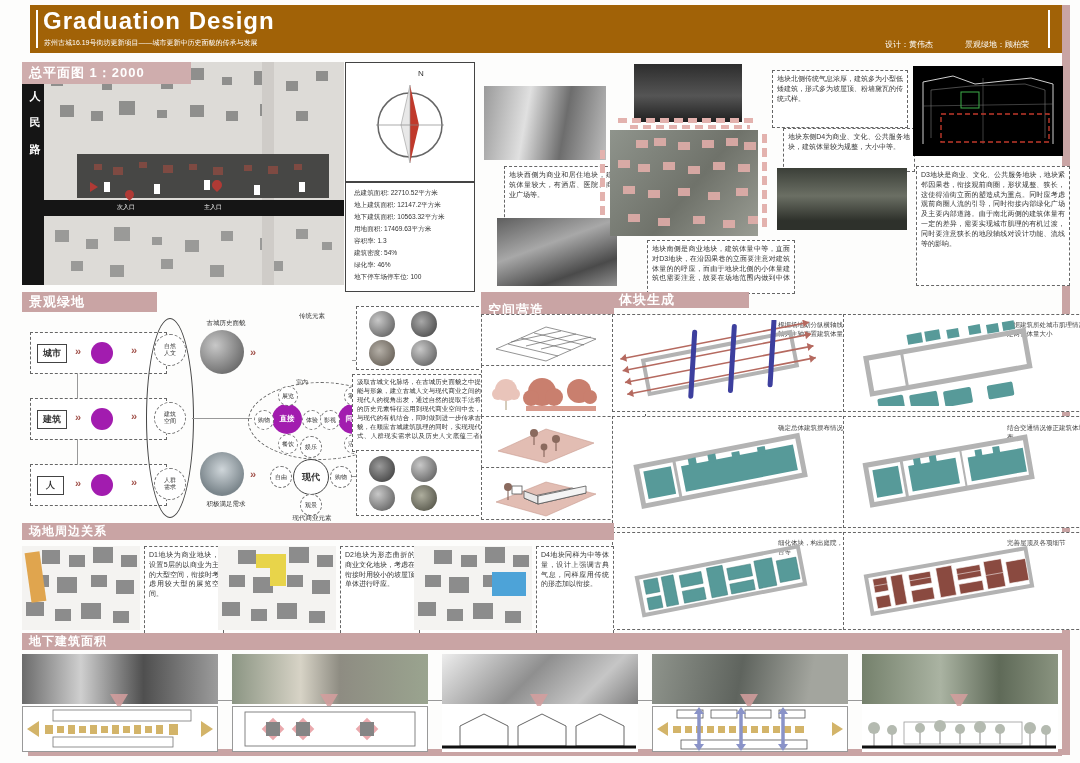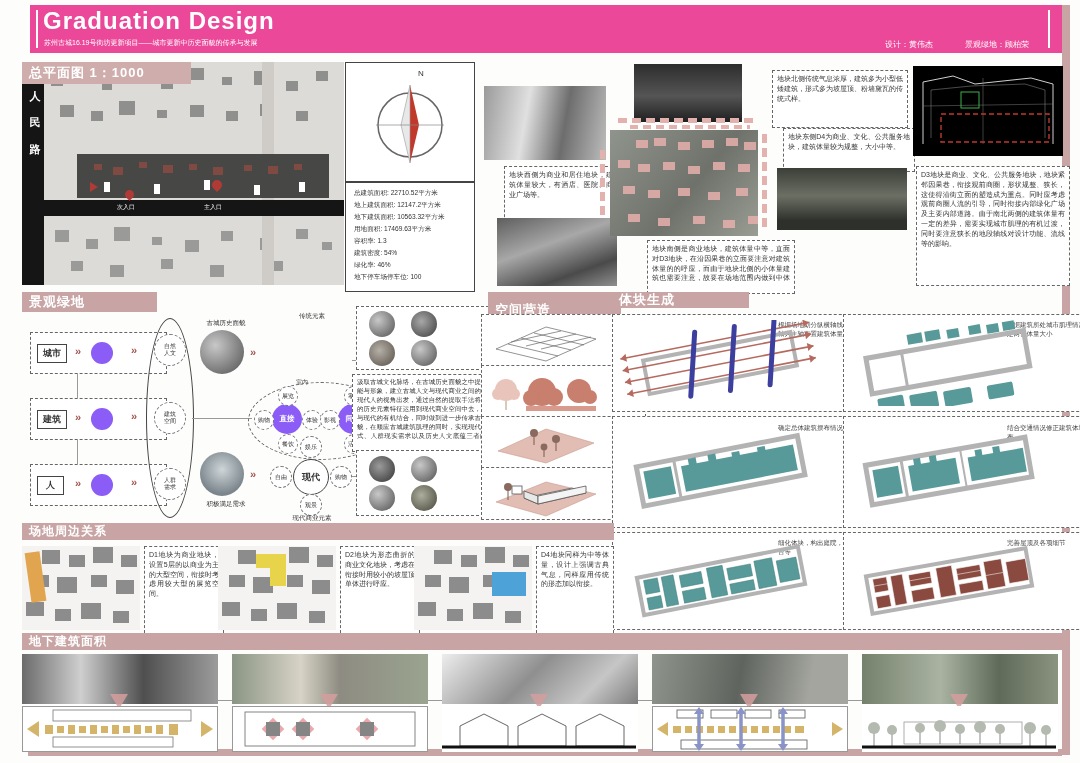--- a/index.html
+++ b/index.html
@@ -9,40 +9,40 @@
   .bar{background:#c9a4a4;color:#fff;font-weight:bold;display:flex;align-items:center;padding-left:7px;font-size:13px;letter-spacing:1px;}
   .dashedbox{border:1px dashed #666;background:#fff;padding-left:39px;}
   .note{font-size:7px;line-height:1.4;color:#333;padding:3px 4px;text-align:justify;}
   .cap{font-size:6.5px;line-height:1.45;color:#444;}
   .solidbox{border:1px solid #444;background:#fff;}
   .circle{border-radius:50%;}
   .sat{position:absolute;width:20px;height:20px;border:1px dashed #777;border-radius:50%;background:#fff;
        display:flex;align-items:center;justify-content:center;font-size:6px;color:#333;}
   .sat2{width:18px;height:18px;font-size:6px;}
   .cw{position:absolute;display:flex;align-items:center;justify-content:center;}
-  .redc{background:#8b5cf6;}
+  .redc{background:#a21caf;}
   .chev{color:#a3554e;font-weight:bold;font-size:11px;}
   .line{position:absolute;background:#999;}
   .phc{border-radius:50%;background:radial-gradient(circle at 35% 35%,#c8c8c8,#6e6e6e 75%);}
   .stamp{position:absolute;width:10px;height:8px;background:transparent;}
   .funnel{position:absolute;width:0;height:0;border:9px solid transparent;border-top:15px solid rgba(213,158,158,.85);}
   .hist-panel{position:absolute;width:196px;height:98px;background:#fff;}
   .hist-photo{position:absolute;left:0;top:0;width:196px;height:50px;}
   .hist-diag{position:absolute;left:0;top:52px;width:194px;height:44px;border:1px solid #999;background:#fff;}
   .thumb{position:absolute;width:118px;height:84px;background:#f4f3f1;overflow:hidden;}
 </style>
 </head>
 <body>
 
 <div id="board">
 
   <div class="abs" style="left:1062px;top:5px;width:8px;height:750px;background:#c9a4a4;"></div>
   <div class="abs" style="left:28px;top:749px;width:1034px;height:7px;background:#c9a4a4;"></div>
 
-  <div class="abs" style="left:30px;top:5px;width:1032px;height:48px;background:#ec4899;">
+  <div class="abs" style="left:30px;top:5px;width:1032px;height:48px;background:#a16207;">
     <div class="abs" style="left:6px;top:5px;width:2px;height:38px;background:#fff;"></div>
     <div class="abs" style="left:13px;top:2px;font-size:24px;color:#fff;font-weight:bold;letter-spacing:1px;">Graduation Design</div>
     <div class="abs" style="left:14px;top:33px;font-size:7px;color:#fff;">苏州古城16.19号街坊更新项目——城市更新中历史面貌的传承与发展</div>
     <div class="abs" style="left:855px;top:34px;font-size:8px;color:#fff;">设计：黄伟杰</div>
     <div class="abs" style="left:935px;top:34px;font-size:8px;color:#fff;">景观绿地：顾柏荣</div>
     <div class="abs" style="left:1018px;top:5px;width:2px;height:38px;background:#fff;"></div>
   </div>
 
   <div class="abs" style="left:22px;top:62px;width:322px;height:223px;background:#dddbd7;overflow:hidden;">
     <div class="stamp" style="left:0;top:0;box-shadow:
@@ -63,21 +63,21 @@
     <div class="abs" style="left:0;top:138px;width:322px;height:16px;background:#151515;"></div>
     <div class="abs" style="left:0;top:0;width:22px;height:223px;background:#151515;"></div>
     <div class="abs" style="left:5px;top:20px;height:200px;writing-mode:vertical-rl;letter-spacing:26px;font-size:11px;color:#fff;font-weight:bold;">人民路</div>
     <div class="abs circle" style="left:190px;top:118px;width:10px;height:10px;background:#b03a35;border-radius:50% 50% 50% 0;transform:rotate(-45deg);"></div>
     <div class="abs" style="left:182px;top:141px;font-size:6px;color:#fff;">主入口</div>
     <div class="abs circle" style="left:103px;top:128px;width:9px;height:9px;background:#b03a35;border-radius:50% 50% 50% 0;transform:rotate(-45deg);"></div>
     <div class="abs" style="left:95px;top:141px;font-size:6px;color:#fff;">次入口</div>
     <div class="abs" style="left:68px;top:120px;width:0;height:0;border:5px solid transparent;border-left:8px solid #b03a35;"></div>
   </div>
   <div class="abs bar" style="left:22px;top:62px;width:162px;height:22px;background:#cfadad;">
-    <span>总平面图 1：1000</span>
+    <span>总平面图 1：2000</span>
   </div>
 
   <div class="abs solidbox" style="left:345px;top:62px;width:128px;height:118px;">
     <svg width="128" height="118" viewBox="0 0 128 118">
       <circle cx="64" cy="62" r="32" fill="none" stroke="#666" stroke-width="1.5"></circle>
       <polygon points="64,22 73,62 64,100" fill="#c0392b"></polygon>
       <polygon points="64,22 55,62 64,100" fill="#e8e8e8" stroke="#999" stroke-width="0.6"></polygon>
       <line x1="30" y1="62" x2="98" y2="62" stroke="#888" stroke-width="0.7"></line>
     </svg>
     <div class="abs" style="left:72px;top:6px;font-size:8px;color:#333;">N</div>
@@ -251,21 +251,21 @@
   <div class="abs dashedbox note" style="left:352px;top:374px;width:150px;height:70px;">
     <span style="display:block;font-size:6.4px;overflow:hidden;height:62px;">汲取古城文化脉络，在古城历史面貌之中提取建筑功能与形象，建立古城人文与现代商业之间的联系，从现代人的视角出发，通过自然的提取手法将苏州古城的历史元素特征运用到现代商业空间中去，实现传统与现代的有机结合，同时做到进一步传承古城历史面貌，在顺应古城建筑肌理的同时，实现现代化商业模式、人群现实需求以及历史人文底蕴三者的紧密联系。</span>
   </div>
   <div class="abs dashedbox" style="left:356px;top:450px;width:102px;height:64px;">
     <div class="abs phc" style="left:12px;top:5px;width:26px;height:26px;background:radial-gradient(circle at 40% 40%,#9b9b9b,#4c4c4c 75%);"></div>
     <div class="abs phc" style="left:54px;top:5px;width:26px;height:26px;"></div>
     <div class="abs phc" style="left:12px;top:34px;width:26px;height:26px;"></div>
     <div class="abs phc" style="left:54px;top:34px;width:26px;height:26px;background:radial-gradient(circle at 40% 40%,#aeae9e,#5e5e52 75%);"></div>
   </div>
 
-  <div class="abs bar" style="left:481px;top:292px;width:126px;height:36px;margin-left:7px;">
+  <div class="abs bar" style="left:481px;top:292px;width:126px;height:36px;">
     <span>空间营造</span>
   </div>
   <div class="abs dashedbox" style="left:481px;top:314px;width:124px;height:50px;">
     <span class="abs cap" style="right:4px;top:3px;">公共空间</span>
     <svg width="120" height="42" viewBox="0 0 120 42" style="position:absolute;left:2px;top:6px;">
       <g fill="none" stroke="#666" stroke-width="0.7">
         <polygon points="12,28 62,6 112,18 62,40"></polygon>
         <line x1="24" y1="23" x2="74" y2="35"></line>
           <line x1="37" y1="17" x2="87" y2="29"></line>
           <line x1="50" y1="12" x2="100" y2="24"></line>

